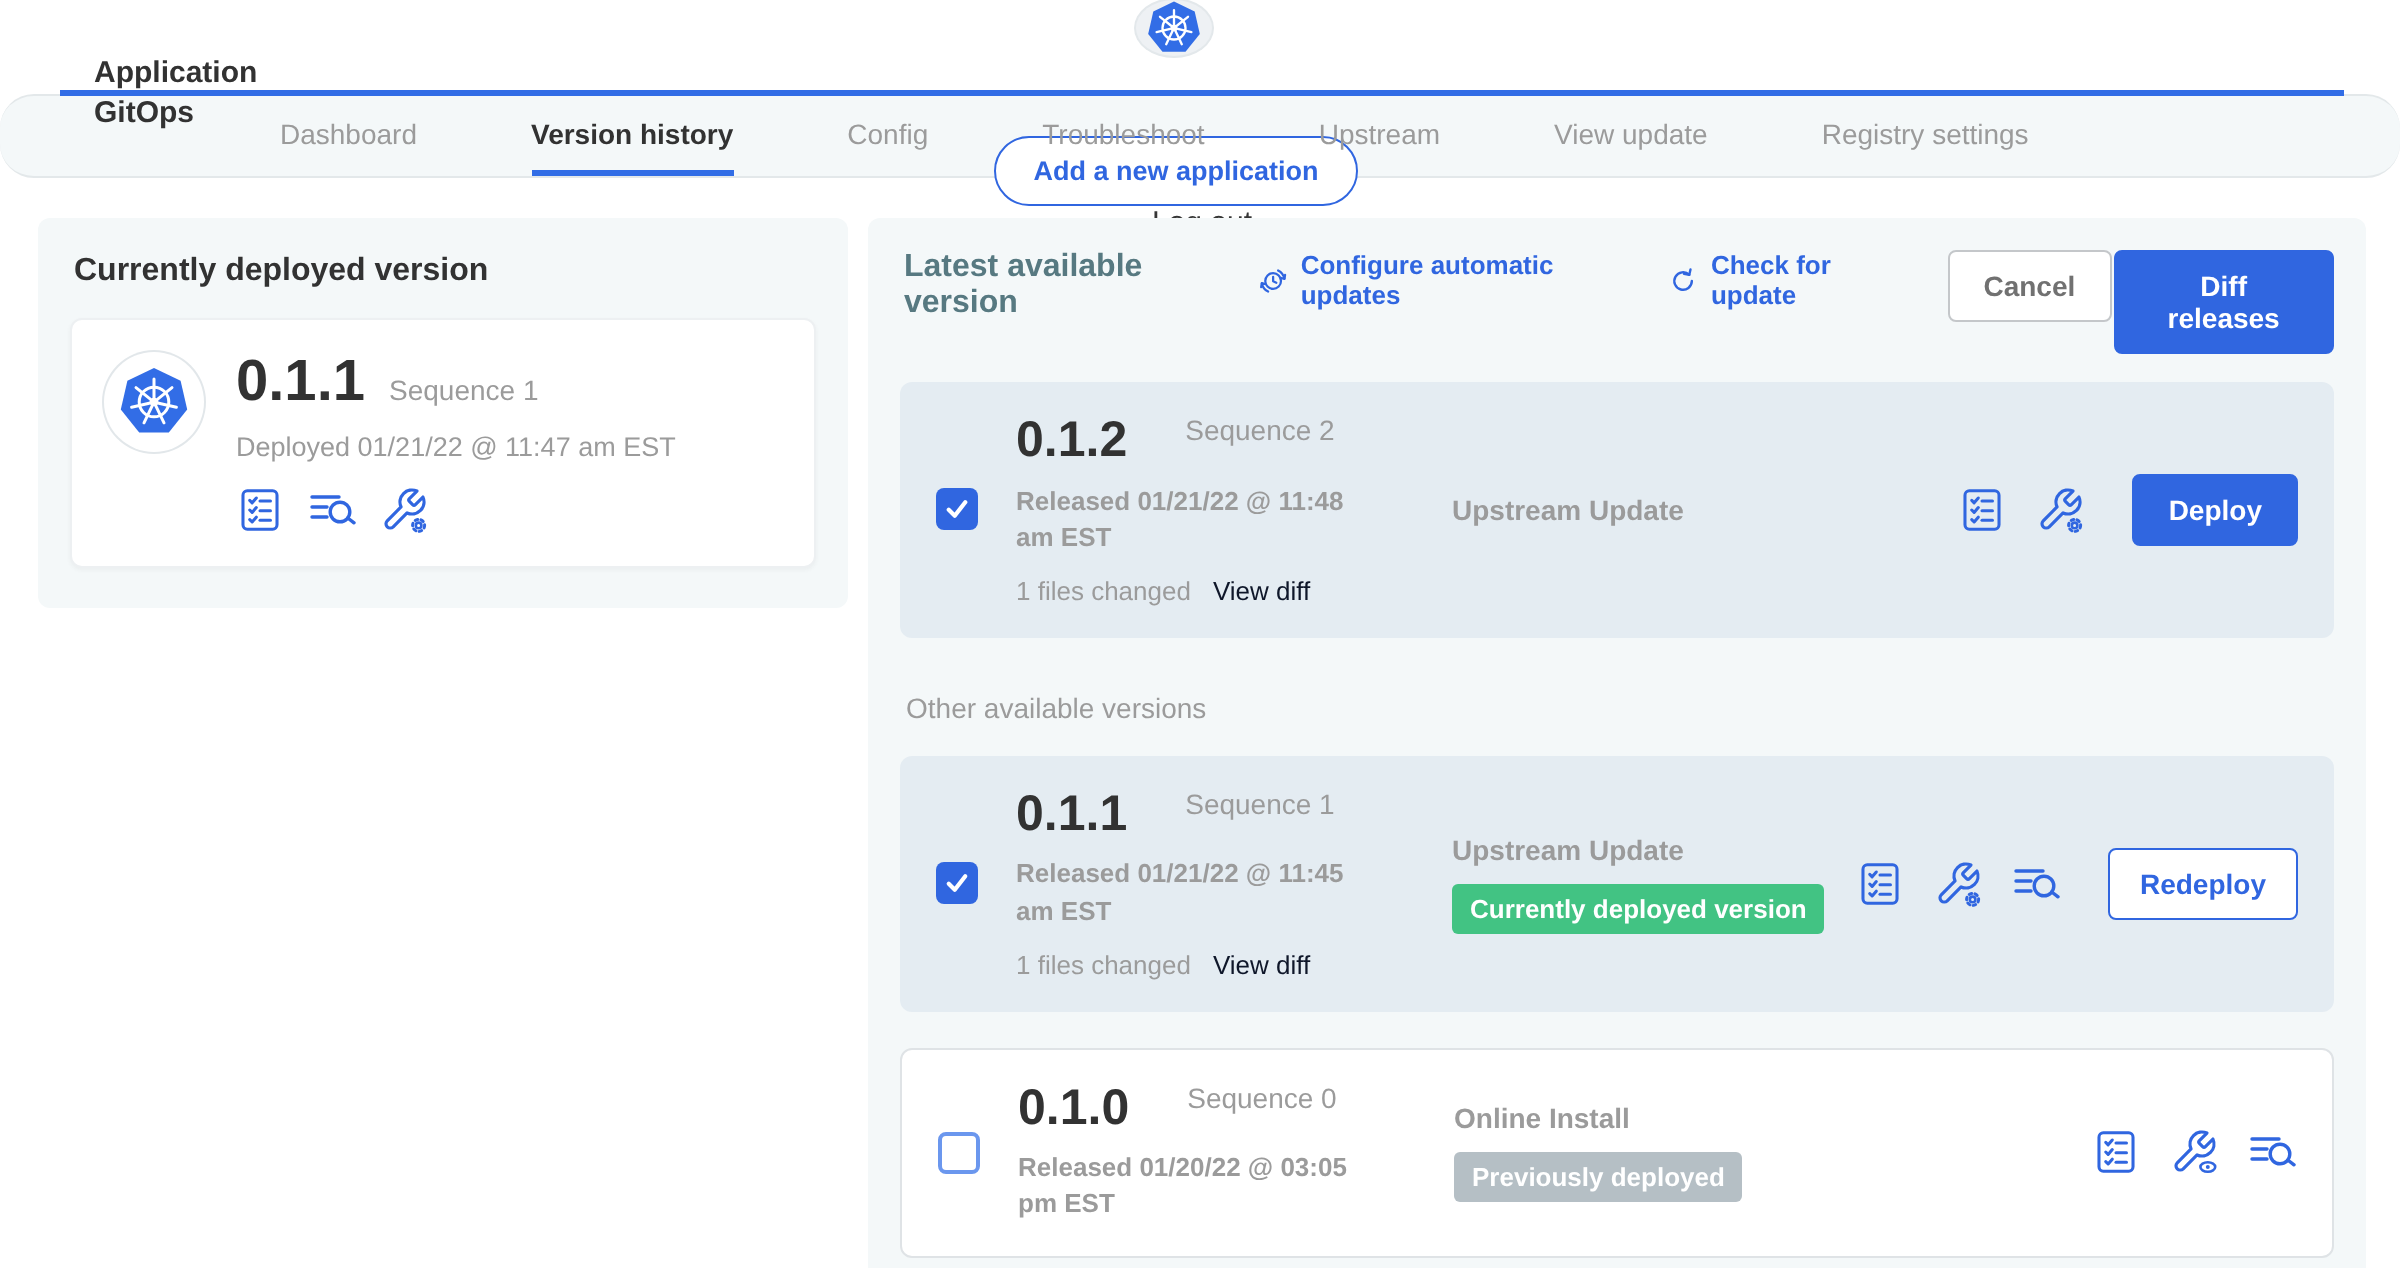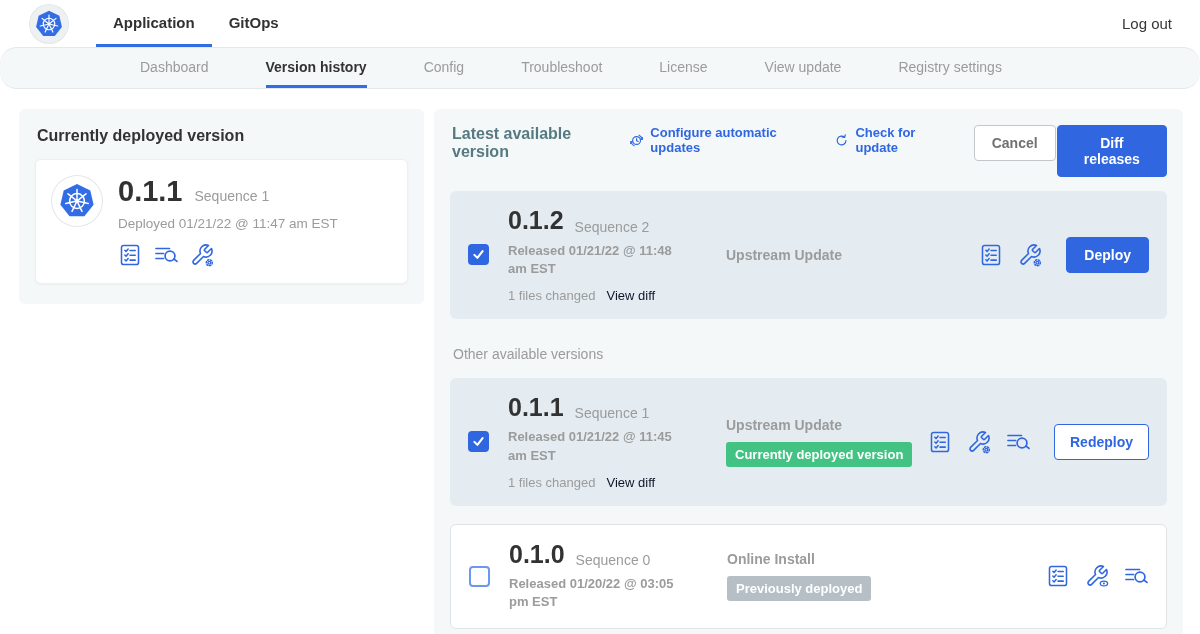--- a/index.html
+++ b/index.html
@@ -6,21 +6,21 @@
   html,body { width:1200px; height:634px; }
   body {
     font-family: "Liberation Sans", sans-serif;
     background: #ffffff;
     overflow: hidden;
     color: #323232;
   }
   svg.icondefs { position:absolute; width:0; height:0; }
 
   
-  .topnav { display:flex; align-items:stretch; height:47px; padding:0 28px 0 30px; background:#fff; }
+  .topnav { display:flex; align-items:stretch; height:47px; padding:0 28px 0 30px; background:#fff;flex-direction:column; }
   .logo-wrap { align-self:center; width:38px; height:38px; border-radius:50%; background:#eef1f4;
     box-shadow:0 0 0 1px #e3e8eb; display:flex; align-items:center; justify-content:center; margin-right:28px; }
   .topnav-tab { display:flex; align-items:center; padding:0 17px; font-size:15px; font-weight:700;
     color:#323232; border-bottom:3px solid transparent; cursor:pointer; }
   .topnav-tab.active { border-bottom-color:#326de6; }
   .topnav-spacer { flex:1; }
   .add-app-btn { align-self:center; background:#fff; border:1px solid #3066e0; color:#3066e0;
     font-weight:700; font-size:13.5px; padding:9px 19px; border-radius:19px; margin-right:26px; cursor:pointer;
     font-family:"Liberation Sans",sans-serif; }
   .logout { align-self:center; font-size:15px; color:#363636; cursor:pointer; }
@@ -64,21 +64,21 @@
 
   .version-row { display:flex; align-items:center; border-radius:6px; padding:16px 18px; }
   .version-row.highlight { background:#e4ecf2; }
   .version-row.plain { background:#fff; border:1px solid #dfe3e6; }
   .checkbox { width:21px; height:21px; border-radius:4px; margin-right:19px; flex:none; cursor:pointer;
     display:flex; align-items:center; justify-content:center; }
   .checkbox.checked { background:#3066e0; }
   .checkbox.unchecked { background:#fff; border:2px solid #6b97ee; }
 
   .v-info { width:212px; flex:none; }
-  .v-line1 { display:flex; align-items:flex-end; gap:11px; }
+  .v-line1 { display:flex; align-items:flex-start; gap:29px; }
   .v-num { font-size:25px; font-weight:700; color:#323232; line-height:1.1; }
   .v-released { font-size:13px; font-weight:600; color:#9b9b9b; margin-top:7px; width:186px; line-height:1.4; }
   .v-files { display:flex; align-items:center; gap:11px; margin-top:10px; font-size:13px; color:#9b9b9b; }
   .view-diff { color:#0f172a; font-weight:400; cursor:pointer; }
 
   .v-source { flex:1; display:flex; flex-direction:column; gap:9px; padding-left:6px; }
   .source-label { font-size:14px; font-weight:600; color:#9b9b9b; }
   .badge { align-self:flex-start; font-size:13px; font-weight:700; color:#fff; padding:5px 9px; border-radius:3px; }
   .badge.green { background:#42c383; }
   .badge.gray { background:#b5bfc5; }
@@ -173,29 +173,30 @@
 
 <header class="topnav">
   <div class="logo-wrap">
     <svg width="28" height="28">
         <use href="#sym-k8s"></use>
       </svg>
   </div>
   <div class="topnav-tab active">Application</div>
   <div class="topnav-tab">GitOps</div>
   <div class="topnav-spacer"></div>
+  <button class="add-app-btn">Add a new application</button>
   <div class="logout">Log out</div>
 </header>
 
 <nav class="subnav">
   <div class="subnav-tab">Dashboard</div>
   <div class="subnav-tab active">Version history</div>
   <div class="subnav-tab">Config</div>
   <div class="subnav-tab">Troubleshoot</div>
-  <div class="subnav-tab">License</div>
+  <div class="subnav-tab">Upstream</div>
   <div class="subnav-tab">View update</div>
   <div class="subnav-tab">Registry settings</div>
 </nav>
 
 <main>
 
   <section class="deployed-panel">
     <h2 class="deployed-title">Currently deployed version</h2>
     <div class="deployed-card">
       <div class="deployed-logo">

